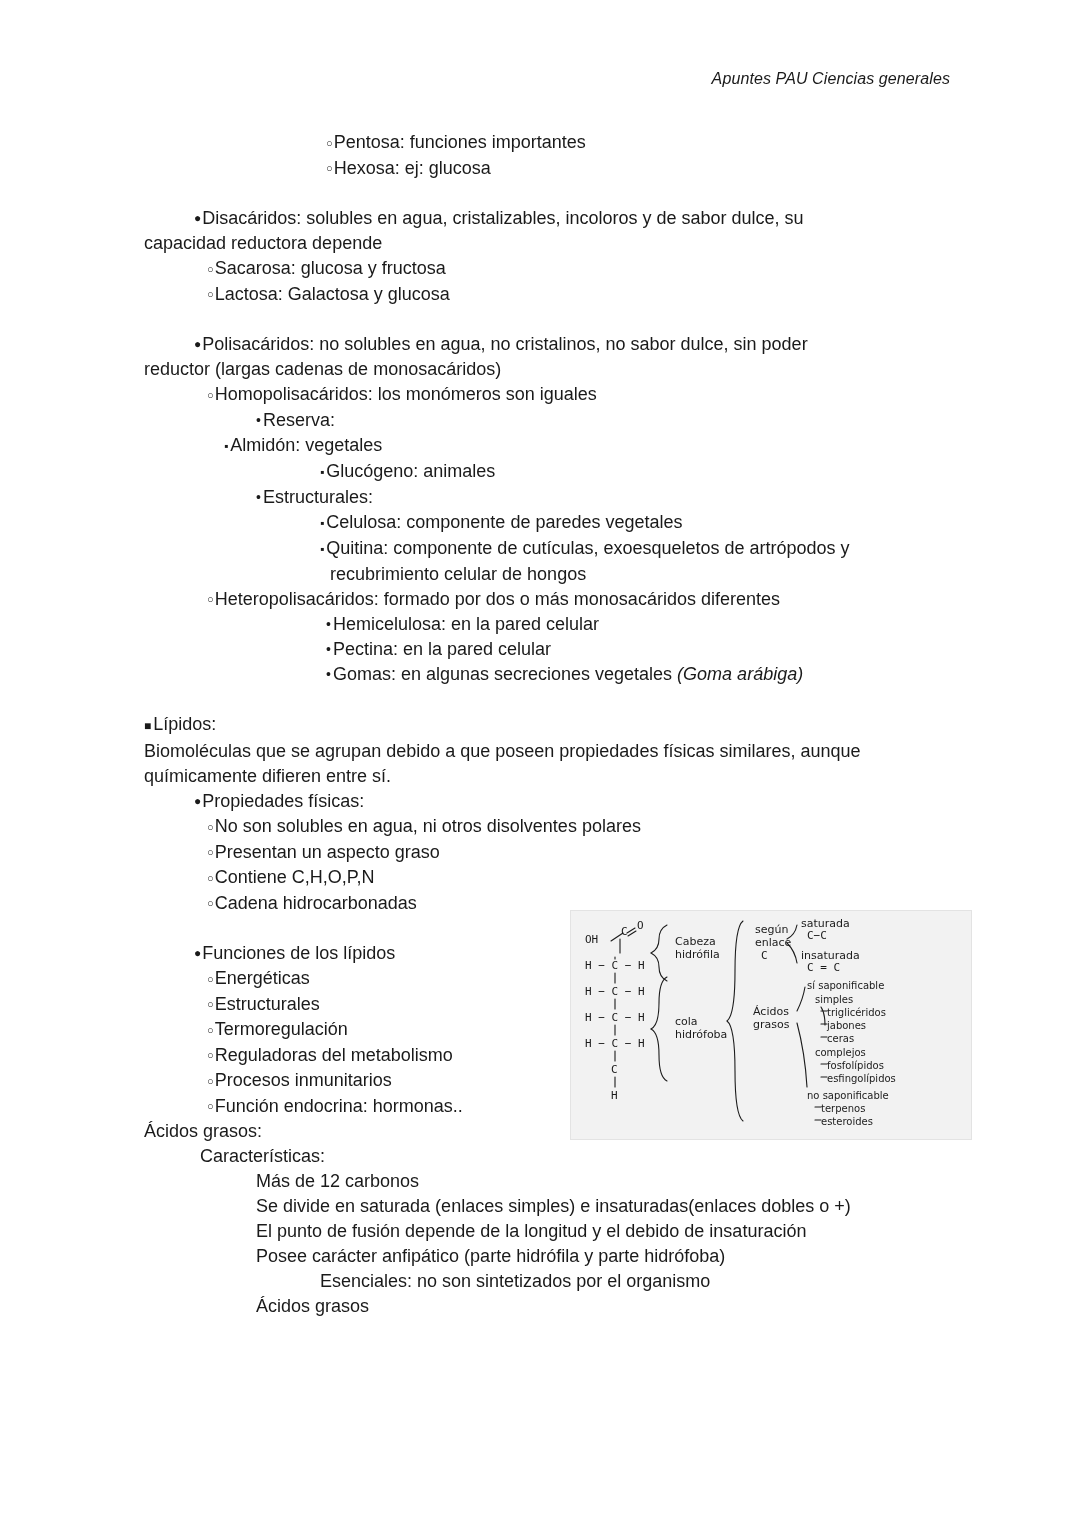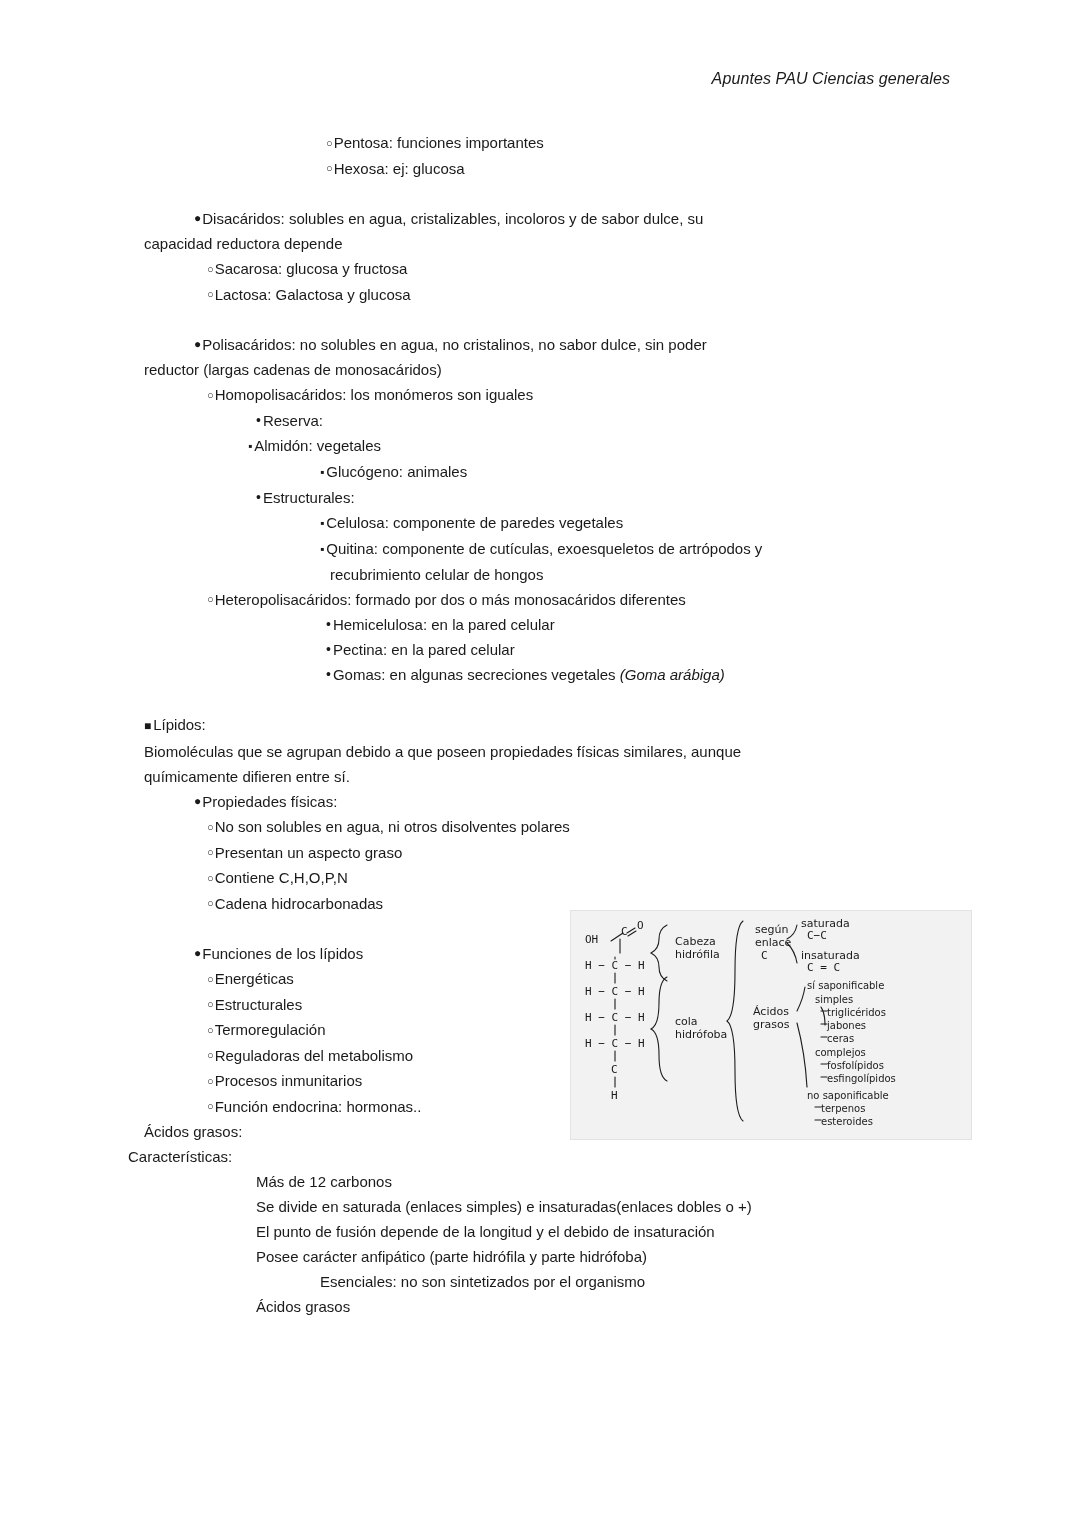--- a/index.html
+++ b/index.html
@@ -26,21 +26,21 @@
     text-align: right;
     font-style: italic;
     font-size: 16px;
     letter-spacing: 0.1px;
     color: #1a1a1a;
     margin: 10px 0 0 0;
     padding-right: 2px;
   }
   .content {
     margin-top: 42px;
-    font-size: 15px;
+    font-size: 18px;
     line-height: 25px;
   }
   .line {
     white-space: pre-wrap;
   }
   .bold { font-weight: normal; }
   .italic { font-style: italic; }
 
   
   .ind-0  { margin-left: 16px; }
@@ -107,21 +107,21 @@
     <div class="line ind-0"><span>capacidad reductora depende</span></div>
     <div class="line ind-2 bullet-circ"><span>Sacarosa: glucosa y fructosa</span></div>
     <div class="line ind-2 bullet-circ"><span>Lactosa: Galactosa y glucosa</span></div>
 
     <div class="gap"></div>
 
     <div class="line ind-1 bullet-disc"><span class="bold">Polisacáridos:</span><span> no solubles en agua, no cristalinos, no sabor dulce, sin poder</span></div>
     <div class="line ind-0"><span>reductor (largas cadenas de monosacáridos)</span></div>
     <div class="line ind-2 bullet-circ"><span class="bold">Homopolisacáridos:</span><span> los monómeros son iguales</span></div>
     <div class="line ind-2 bullet-dot" style="margin-left:128px"><span>Reserva:</span></div>
-    <div class="line bullet-sq" style="margin-left:120px"><span>Almidón: vegetales</span></div>
+    <div class="line bullet-sq" style="margin-left:96px"><span>Almidón: vegetales</span></div>
     <div class="line bullet-sq" style="margin-left:192px"><span>Glucógeno: animales</span></div>
     <div class="line bullet-dot" style="margin-left:128px"><span>Estructurales:</span></div>
     <div class="line bullet-sq" style="margin-left:192px"><span>Celulosa: componente de paredes vegetales</span></div>
     <div class="line bullet-sq" style="margin-left:192px"><span>Quitina: componente de cutículas, exoesqueletos de artrópodos y</span></div>
     <div class="line" style="margin-left:202px"><span>recubrimiento celular de hongos</span></div>
     <div class="line ind-2 bullet-circ"><span class="bold">Heteropolisacáridos:</span><span> formado por dos o más monosacáridos diferentes</span></div>
     <div class="line bullet-dot" style="margin-left:198px"><span>Hemicelulosa: en la pared celular</span></div>
     <div class="line bullet-dot" style="margin-left:198px"><span>Pectina: en la pared celular</span></div>
     <div class="line bullet-dot" style="margin-left:198px"><span>Gomas: en algunas secreciones vegetales </span><span class="italic">(Goma arábiga)</span></div>
 
@@ -140,21 +140,21 @@
 
     <div class="line ind-1 bullet-disc bold"><span>Funciones de los lípidos</span></div>
     <div class="line ind-2 bullet-circ"><span>Energéticas</span></div>
     <div class="line ind-2 bullet-circ"><span>Estructurales</span></div>
     <div class="line ind-2 bullet-circ"><span>Termoregulación</span></div>
     <div class="line ind-2 bullet-circ"><span>Reguladoras del metabolismo</span></div>
     <div class="line ind-2 bullet-circ"><span>Procesos inmunitarios</span></div>
     <div class="line ind-2 bullet-circ"><span>Función endocrina: hormonas..</span></div>
 
     <div class="line ind-0 bold"><span>Ácidos grasos:</span></div>
-    <div class="line" style=""><span>Características:</span></div>
+    <div class="line" style="margin-left:72px"><span>Características:</span></div>
     <div class="line" style="margin-left:128px"><span>Más de 12 carbonos</span></div>
     <div class="line" style="margin-left:128px"><span>Se divide en saturada (enlaces simples) e insaturadas(enlaces dobles o +)</span></div>
     <div class="line" style="margin-left:128px"><span>El punto de fusión depende de la longitud y el debido de insaturación</span></div>
     <div class="line" style="margin-left:128px"><span>Posee carácter anfipático (parte hidrófila y parte hidrófoba)</span></div>
     <div class="line" style="margin-left:192px"><span>Esenciales: no son sintetizados por el organismo</span></div>
     <div class="line" style="margin-left:128px"><span>Ácidos grasos</span></div>
 
   </div>
 
   <div class="diagram">

